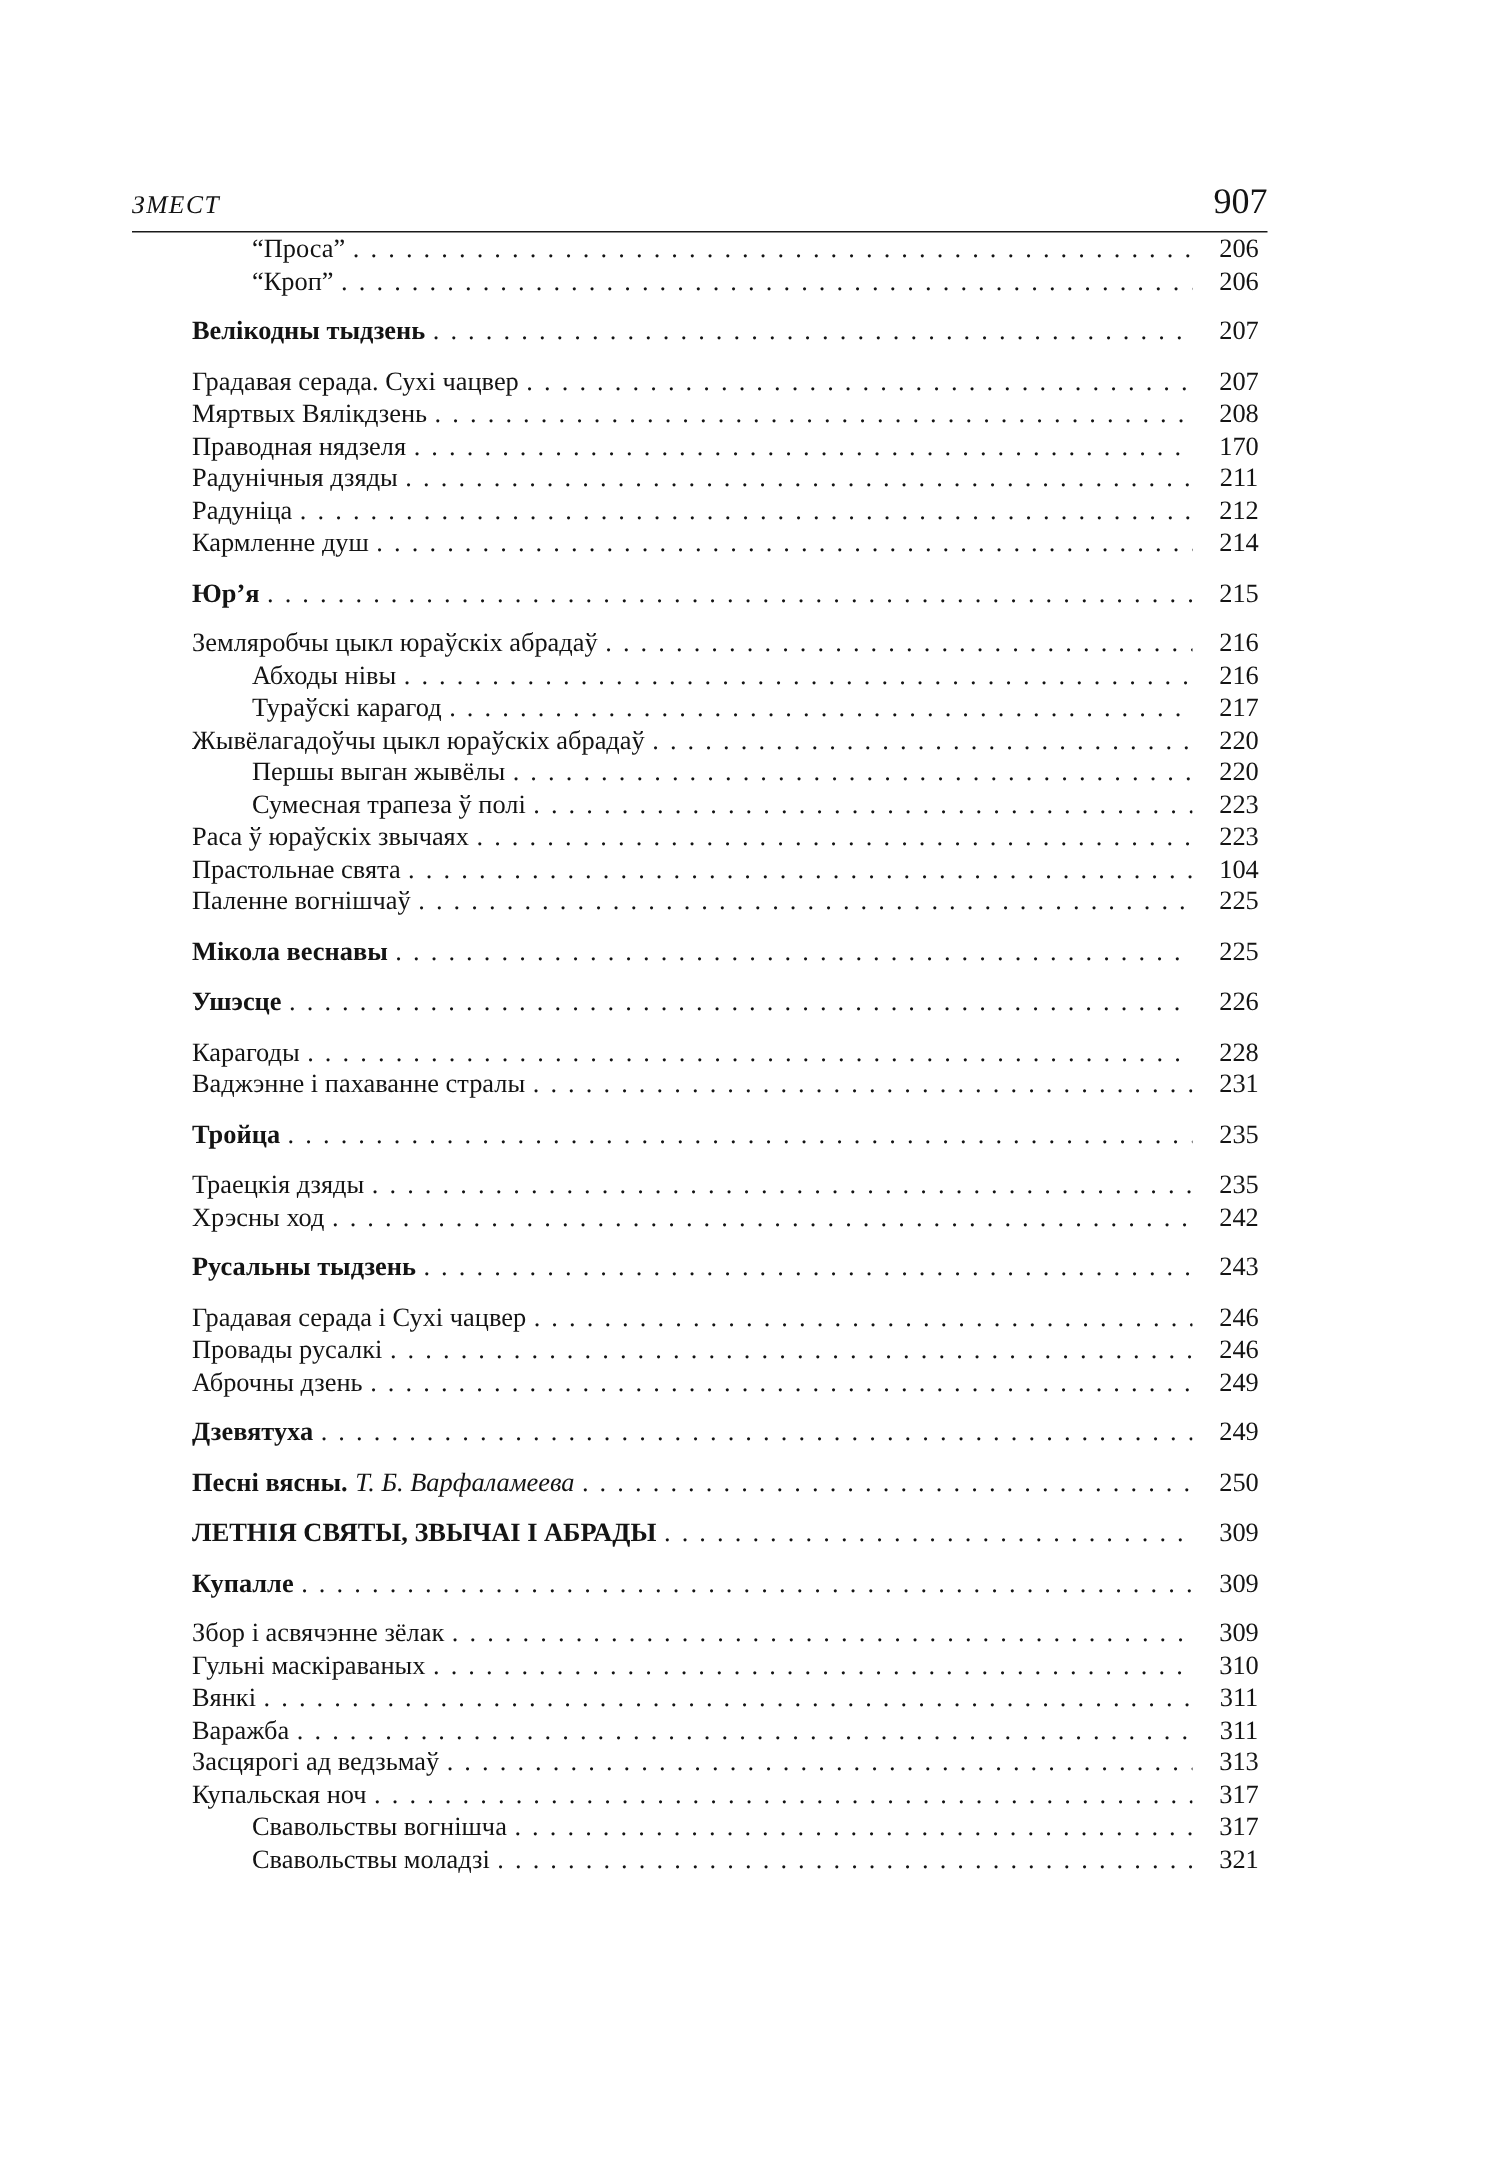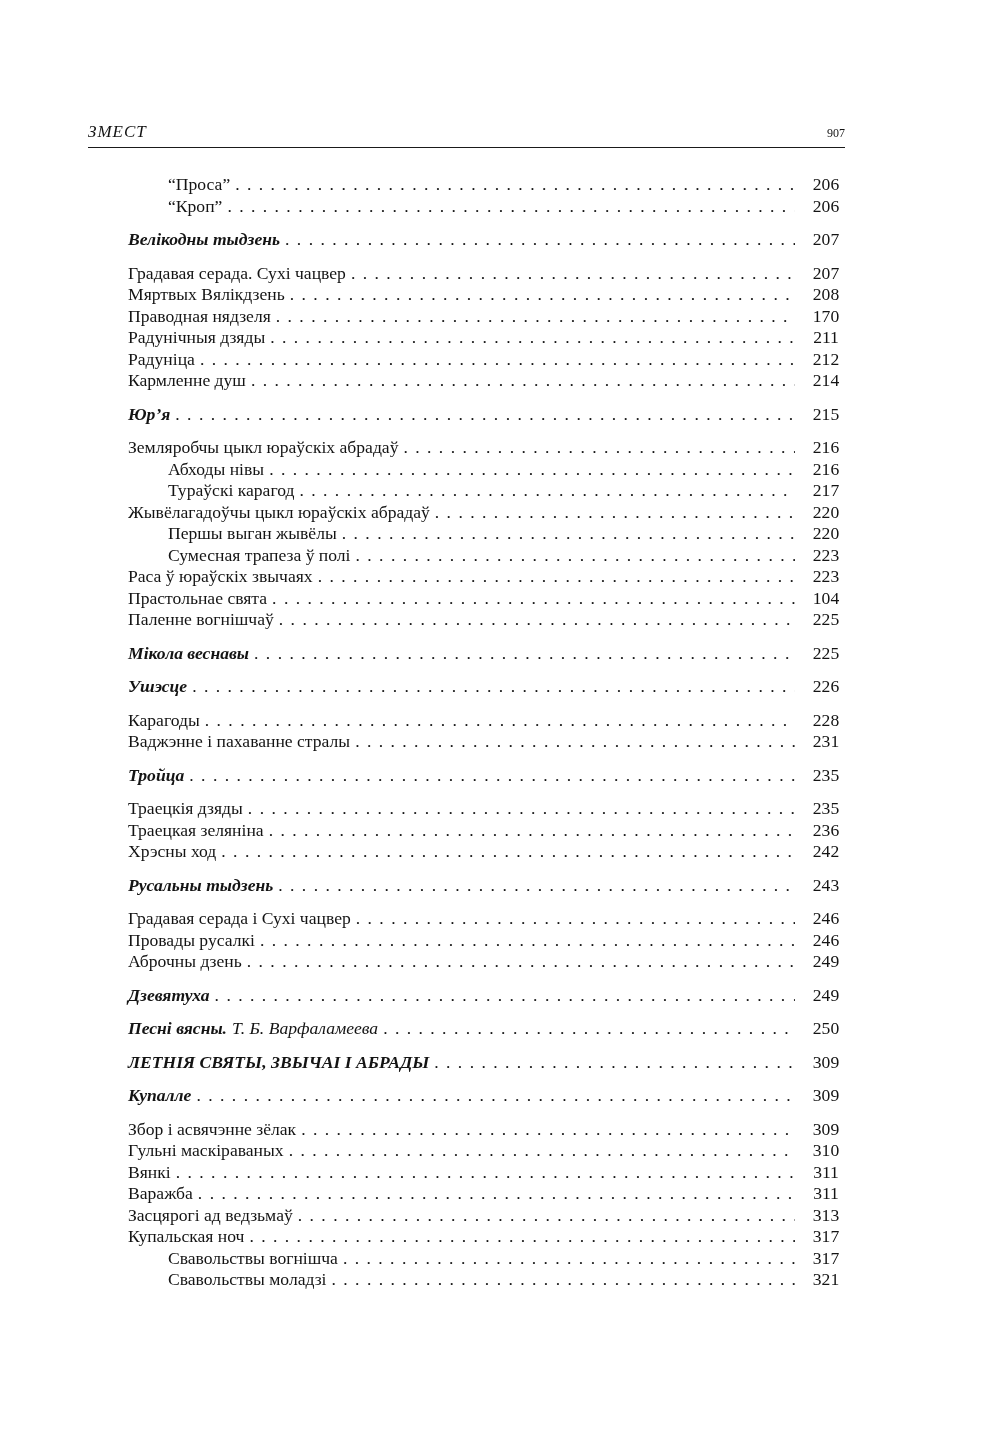--- a/index.html
+++ b/index.html
@@ -26,39 +26,37 @@
     align-items: baseline;
     border-bottom: 1.6px solid #1a1a1a;
     padding-bottom: 5px;
   }
   .header-title {
     font-style: italic;
     font-size: 17px;
     letter-spacing: 1px;
   }
   .header-page-number {
-    font-size: 12px;
+    font-size: 24px;
   }
   .toc {
-    margin-top: 26px;
     margin-left: 40px;
   }
   .toc-row {
     display: flex;
     align-items: baseline;
     font-size: 17.6px;
     line-height: 21.5px;
     white-space: nowrap;
   }
   .toc-row.gap {
     margin-top: 12px;
   }
   .toc-row.bold .toc-label {
     font-weight: bold;
-    font-style: italic;
   }
   .toc-label {
     padding-right: 5px;
   }
   .toc-label-italic {
     font-style: italic;
     font-weight: normal;
     padding-right: 5px;
   }
   .toc-dots {
@@ -208,25 +206,20 @@
         <span class="toc-label">Тройца</span>
         <span class="toc-dots"></span>
         <span class="toc-page">235</span>
       </div>
       <div class="toc-row gap">
         <span class="toc-label">Траецкія дзяды</span>
         <span class="toc-dots"></span>
         <span class="toc-page">235</span>
       </div>
       <div class="toc-row">
-        <span class="toc-label">Траецкая зеляніна</span>
-        <span class="toc-dots"></span>
-        <span class="toc-page">236</span>
-      </div>
-      <div class="toc-row">
         <span class="toc-label">Хрэсны ход</span>
         <span class="toc-dots"></span>
         <span class="toc-page">242</span>
       </div>
       <div class="toc-row bold gap">
         <span class="toc-label">Русальны тыдзень</span>
         <span class="toc-dots"></span>
         <span class="toc-page">243</span>
       </div>
       <div class="toc-row gap">

